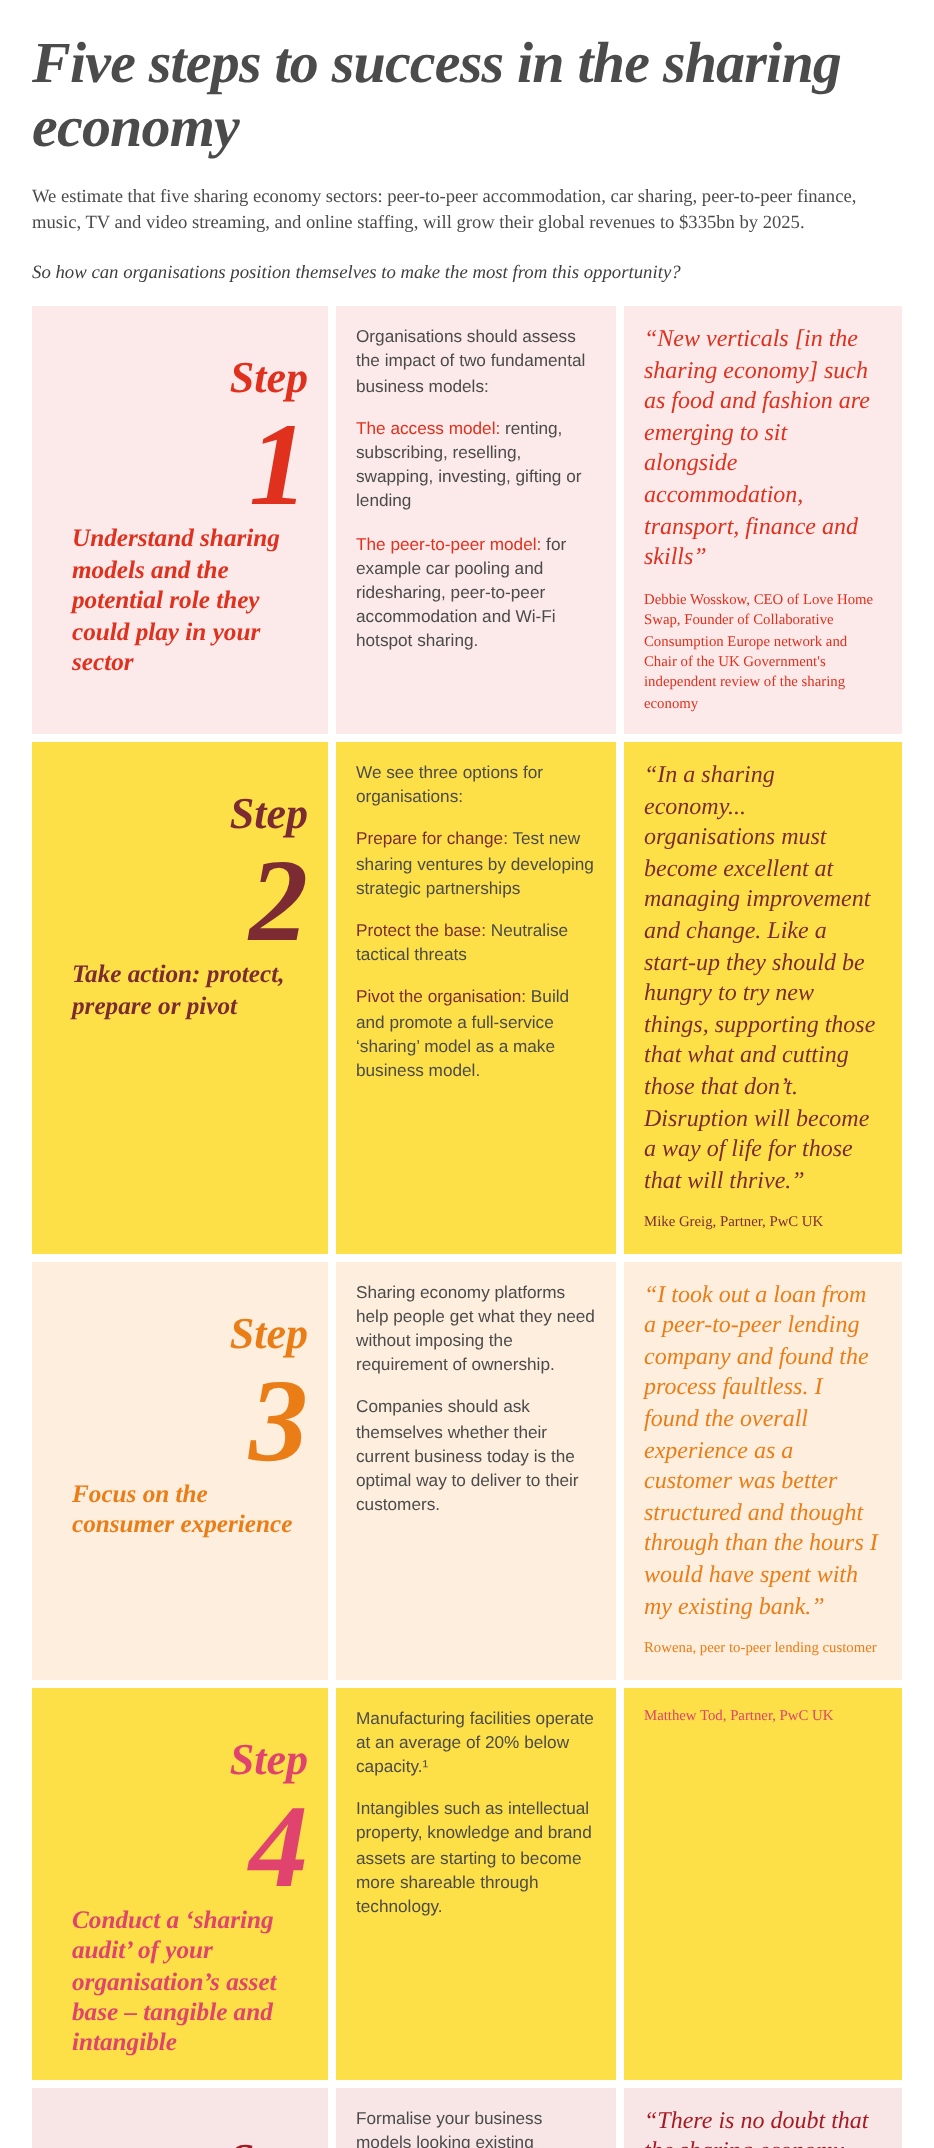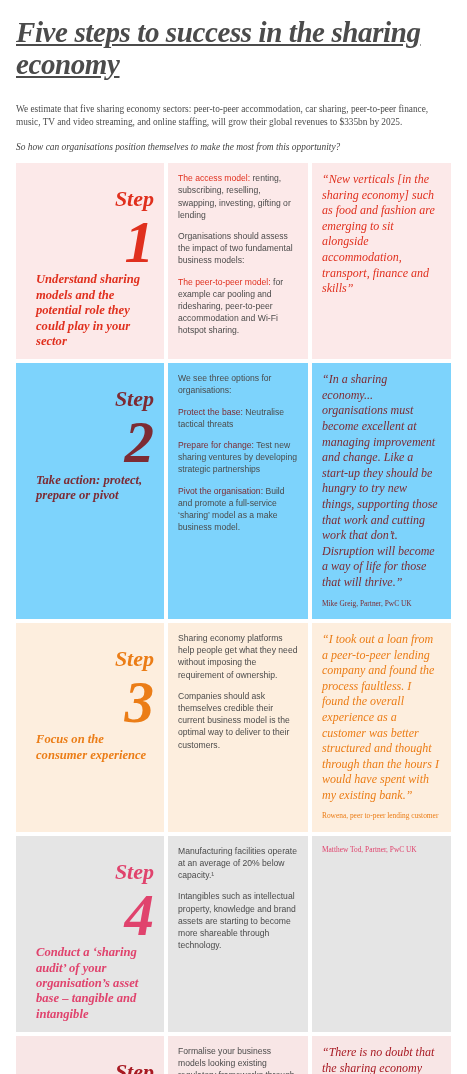--- a/index.html
+++ b/index.html
@@ -14,27 +14,26 @@
   .page { width:467px; height:1074px; padding:0 16px; position:relative; }
 
   
   .title {
     font-family:"Liberation Serif", serif;
     font-style:italic; font-weight:bold;
     font-size:29px; line-height:1.12;
     color:#4b4b4b;
     letter-spacing:-0.4px;
     padding-top:16px;
-    text-decoration:underline;
   }
   .intro {
     font-family:"Liberation Serif", serif;
     font-size:9.3px; line-height:1.45;
     color:#4b4b4b;
-    margin-top:22px;
+    margin-top:12px;
   }
   .question {
     font-family:"Liberation Serif", serif;
     font-style:italic; font-weight:normal;
     font-size:9.4px; line-height:1.3;
     color:#3f3f3f;
     margin-top:11px;
   }
 
   
@@ -84,25 +83,25 @@
     margin-bottom:8px;
   }
   .attrib {
     font-family:"Liberation Serif", serif;
     font-size:7.4px; line-height:1.4;
   }
 
   
   .s1 .cell { background:#fce9e9; }
   .s1 .step-word,.s1 .step-num,.s1 .step-desc,.s1 .quote,.s1 .attrib,.s1 .lead { color:#e0301e; }
-  .s2 .cell { background:#7dd3fc; }
+  .s2 .cell { background:#fde047; }
   .s2 .step-word,.s2 .step-num,.s2 .step-desc,.s2 .quote,.s2 .attrib,.s2 .lead { color:#7d2b33; }
   .s3 .cell { background:#fdeede; }
   .s3 .step-word,.s3 .step-num,.s3 .step-desc,.s3 .quote,.s3 .attrib,.s3 .lead { color:#eb7d17; }
-  .s4 .cell { background:#e5e5e5; }
+  .s4 .cell { background:#fde047; }
   .s4 .step-word,.s4 .step-num,.s4 .step-desc,.s4 .quote,.s4 .attrib,.s4 .lead { color:#e0436d; }
   .s5 .cell { background:#f8e6e6; }
   .s5 .step-word,.s5 .step-num,.s5 .step-desc,.s5 .quote,.s5 .attrib,.s5 .lead { color:#a81a23; }
 
   
   .footnotes { margin-top:6px; }
   .fn { font-size:4.1px; line-height:1.62; color:#6a6a6a; margin-bottom:2.5px; }
 </style>
 </head>
 <body>
@@ -118,58 +117,59 @@
   <div class="steps" id="steps-container">
       <div class="step-row s1">
         <div class="cell cell-step">
           <div class="step-head">
             <span class="step-word">Step</span>
             <span class="step-num">1</span>
           </div>
           <div class="step-desc">Understand sharing models and the potential role they could play in your sector</div>
         </div>
         <div class="cell cell-body">
+          <p class="body-p"><span>Organisations should assess the impact of two fundamental business models:</span></p>
           <p class="body-p"><span class="lead">The access model:</span><span> renting, subscribing, reselling, swapping, investing, gifting or lending</span></p>
-          <p class="body-p"><span>Organisations should assess the impact of two fundamental business models:</span></p>
           <p class="body-p"><span class="lead">The peer-to-peer model:</span><span> for example car pooling and ridesharing, peer-to-peer accommodation and Wi-Fi hotspot sharing.</span></p>
         </div>
         <div class="cell cell-quote">
           <div class="quote">“New verticals [in the sharing economy] such as food and fashion are emerging to sit alongside accommodation, transport, finance and skills”</div>
+          <div class="attrib">Debbie Wosskow, CEO of Love Home Swap, Founder of Collaborative Consumption Europe network and Chair of the UK Government's independent review of the sharing economy</div>
         </div>
       </div>
       <div class="step-row s2">
         <div class="cell cell-step">
           <div class="step-head">
             <span class="step-word">Step</span>
             <span class="step-num">2</span>
           </div>
           <div class="step-desc">Take action: protect, prepare or pivot</div>
         </div>
         <div class="cell cell-body">
           <p class="body-p"><span>We see three options for organisations:</span></p>
+          <p class="body-p"><span class="lead">Prepare for change:</span><span> Test new sharing ventures by developing strategic partnerships</span></p>
           <p class="body-p"><span class="lead">Protect the base:</span><span> Neutralise tactical threats</span></p>
-          <p class="body-p"><span class="lead">Prepare for change:</span><span> Test new sharing ventures by developing strategic partnerships</span></p>
           <p class="body-p"><span class="lead">Pivot the organisation:</span><span> Build and promote a full-service ‘sharing’ model as a make business model.</span></p>
         </div>
         <div class="cell cell-quote">
-          <div class="quote">“In a sharing economy... organisations must become excellent at managing improvement and change. Like a start-up they should be hungry to try new things, supporting those that work and cutting work that don’t. Disruption will become a way of life for those that will thrive.”</div>
+          <div class="quote">“In a sharing economy... organisations must become excellent at managing improvement and change. Like a start-up they should be hungry to try new things, supporting those that what and cutting those that don’t. Disruption will become a way of life for those that will thrive.”</div>
           <div class="attrib">Mike Greig, Partner, PwC UK</div>
         </div>
       </div>
       <div class="step-row s3">
         <div class="cell cell-step">
           <div class="step-head">
             <span class="step-word">Step</span>
             <span class="step-num">3</span>
           </div>
           <div class="step-desc">Focus on the consumer experience</div>
         </div>
         <div class="cell cell-body">
           <p class="body-p"><span>Sharing economy platforms help people get what they need without imposing the requirement of ownership.</span></p>
-          <p class="body-p"><span>Companies should ask themselves credible their current business model is the optimal way to deliver to their customers.</span></p>
+          <p class="body-p"><span>Companies should ask themselves whether their current business today is the optimal way to deliver to their customers.</span></p>
         </div>
         <div class="cell cell-quote">
           <div class="quote">“I took out a loan from a peer-to-peer lending company and found the process faultless. I found the overall experience as a customer was better structured and thought through than the hours I would have spent with my existing bank.”</div>
           <div class="attrib">Rowena, peer to-peer lending customer</div>
         </div>
       </div>
       <div class="step-row s4">
         <div class="cell cell-step">
           <div class="step-head">
             <span class="step-word">Step</span>

